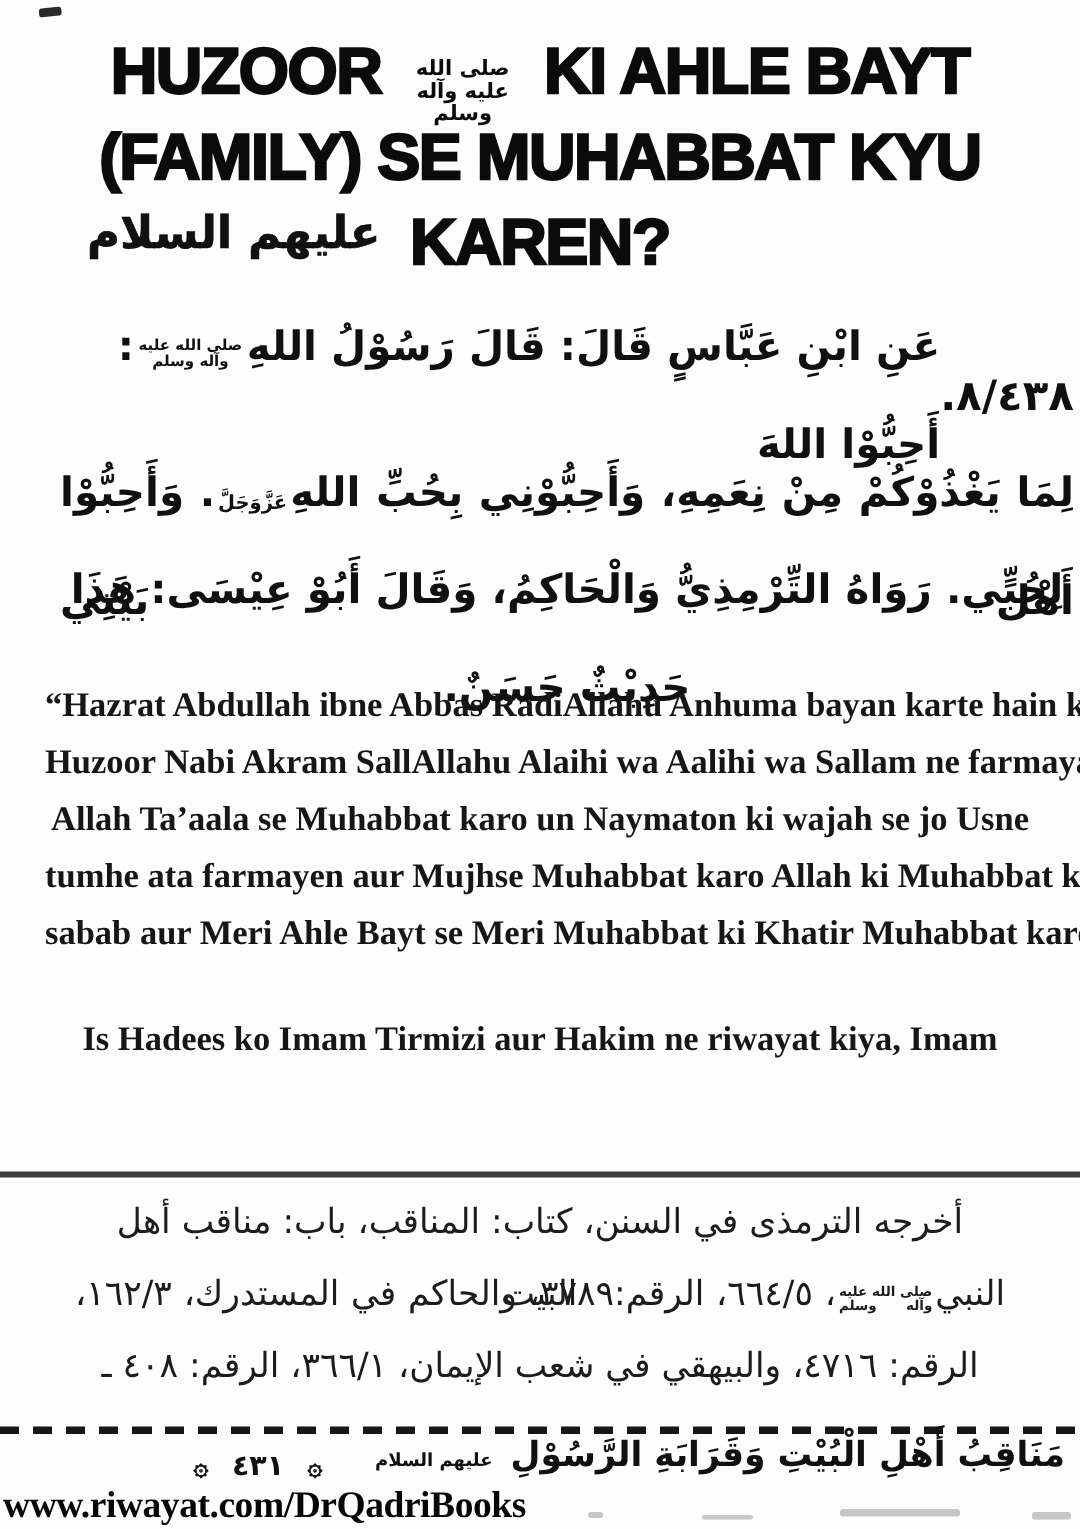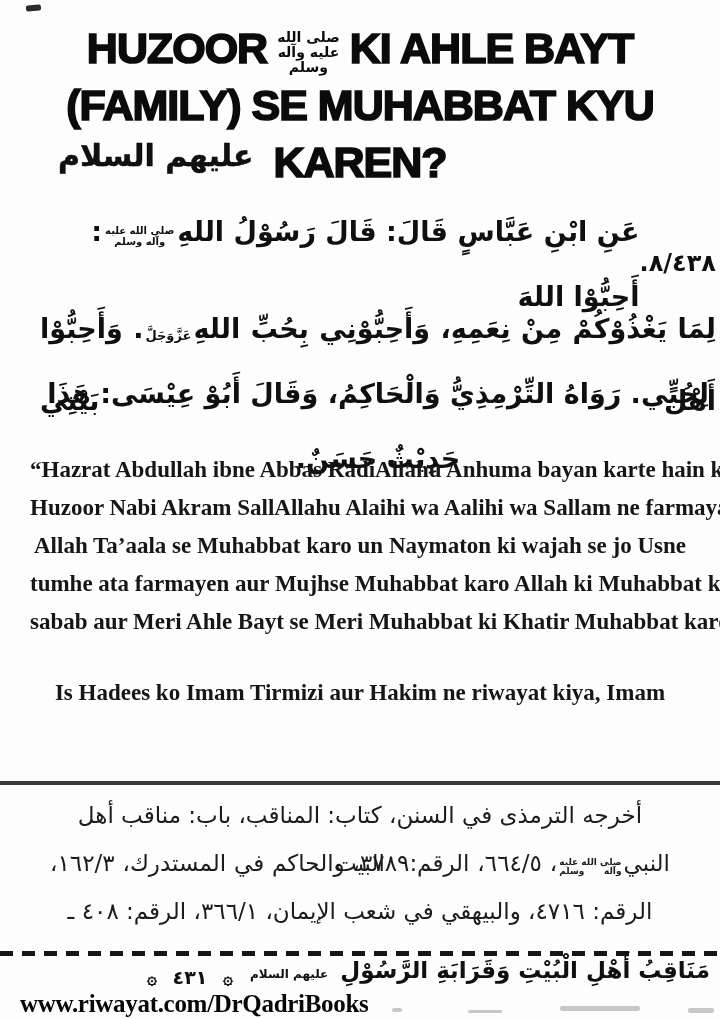--- a/index.html
+++ b/index.html
@@ -8,38 +8,38 @@
 
   
   .speck{position:absolute;background:#2a2a2a;border-radius:2px;}
   .smudge{position:absolute;background:#9a9a9a;border-radius:2px;opacity:.55;}
 
   
   .title-block{position:absolute;top:20px;left:0;width:720px;text-align:center;
                font-family:"Liberation Sans", sans-serif;font-weight:900;color:#0b0b0b;}
   .t-line{height:57px;line-height:57px;font-size:43px;letter-spacing:-1px;
           -webkit-text-stroke:1.7px #0b0b0b;white-space:nowrap;}
-  .t-line1{display:flex;justify-content:center;align-items:flex-end;gap:10px;}
+  .t-line1{display:flex;justify-content:center;align-items:center;gap:23px;}
   .saw-stack{display:inline-block;text-align:center;font-family:"DejaVu Sans", sans-serif;
              -webkit-text-stroke:0;letter-spacing:0;font-weight:bold;vertical-align:middle;margin-top:29px;}
   .saw-title{font-size:14px;line-height:15px;transform:translateY(-2px);}
   .alayhim{position:absolute;left:58px;top:138px;font-family:"DejaVu Sans", sans-serif;
            font-size:30px;font-weight:bold;-webkit-text-stroke:.4px #000;letter-spacing:0;}
 
   
   .hadith{position:absolute;top:231px;left:40px;width:676px;font-family:"DejaVu Sans", sans-serif;
           font-size:27px;font-weight:bold;color:#101010;}
   .ar-line{height:65px;line-height:65px;direction:rtl;}
   .ar-flex{display:flex;flex-direction:row-reverse;justify-content:space-between;align-items:center;direction:ltr;}
   .ar-flex .rest{direction:rtl;}
   .jl{text-align:justify;text-align-last:justify;}
   .cl{text-align:center;}
   .saw-inline{font-size:10px;line-height:10.5px;font-weight:bold;vertical-align:-4px;margin:0 3px;}
   .azza{display:inline-block;font-size:13px;font-weight:bold;vertical-align:-2px;margin:0 2px;}
-  .hnum{direction:ltr;unicode-bidi:bidi-override;font-size:24px;letter-spacing:1px;}
+  .hnum{direction:ltr;unicode-bidi:bidi-override;font-size:28px;letter-spacing:1px;}
 
   
   .translation{position:absolute;top:451px;left:30px;width:660px;text-align:center;
                font-size:23px;font-weight:bold;color:#161616;}
   .translation .tr-line{height:38px;line-height:38px;white-space:nowrap;}
   .conclusion{position:absolute;top:674px;left:30px;width:660px;text-align:center;
               font-size:23px;font-weight:bold;color:#161616;}
   .conclusion .tr-line{height:37px;line-height:37px;white-space:nowrap;}
 
   
@@ -51,21 +51,21 @@
   .reference{position:absolute;top:791px;left:50px;width:620px;font-family:"DejaVu Sans", sans-serif;
              font-size:23px;font-weight:normal;color:#1c1c1c;}
   .ref-line{height:48px;line-height:48px;direction:rtl;}
   .saw-ref{font-size:9px;line-height:9.5px;vertical-align:-3px;margin:0 2px;}
 
   
   .footer-right{position:absolute;top:958px;right:10px;direction:rtl;text-align:right;
                 font-family:"DejaVu Sans", sans-serif;font-size:23px;font-weight:bold;color:#101010;
                 height:44px;line-height:24px;}
   .footer-right .small{font-size:12px;font-weight:bold;margin-right:4px;}
-  .footer-left{position:absolute;top:964px;left:20px;width:340px;text-align:center;}
+  .footer-left{position:absolute;top:964px;left:2px;width:340px;text-align:center;}
   .page-no-row{font-family:"DejaVu Sans", sans-serif;font-size:19px;font-weight:bold;
                height:26px;line-height:26px;direction:rtl;letter-spacing:2px;}
   .page-no-row .orn{font-size:17px;margin:0 9px;}
   .fb-url{font-family:"Liberation Serif", serif;font-size:25px;font-weight:bold;color:#060606;
           height:28px;line-height:28px;white-space:nowrap;letter-spacing:-0.3px;}
 </style>
 </head>
 <body>
 
 <div class="speck" style="left:26px;top:5px;width:15px;height:6px;transform:rotate(-6deg);"></div>

